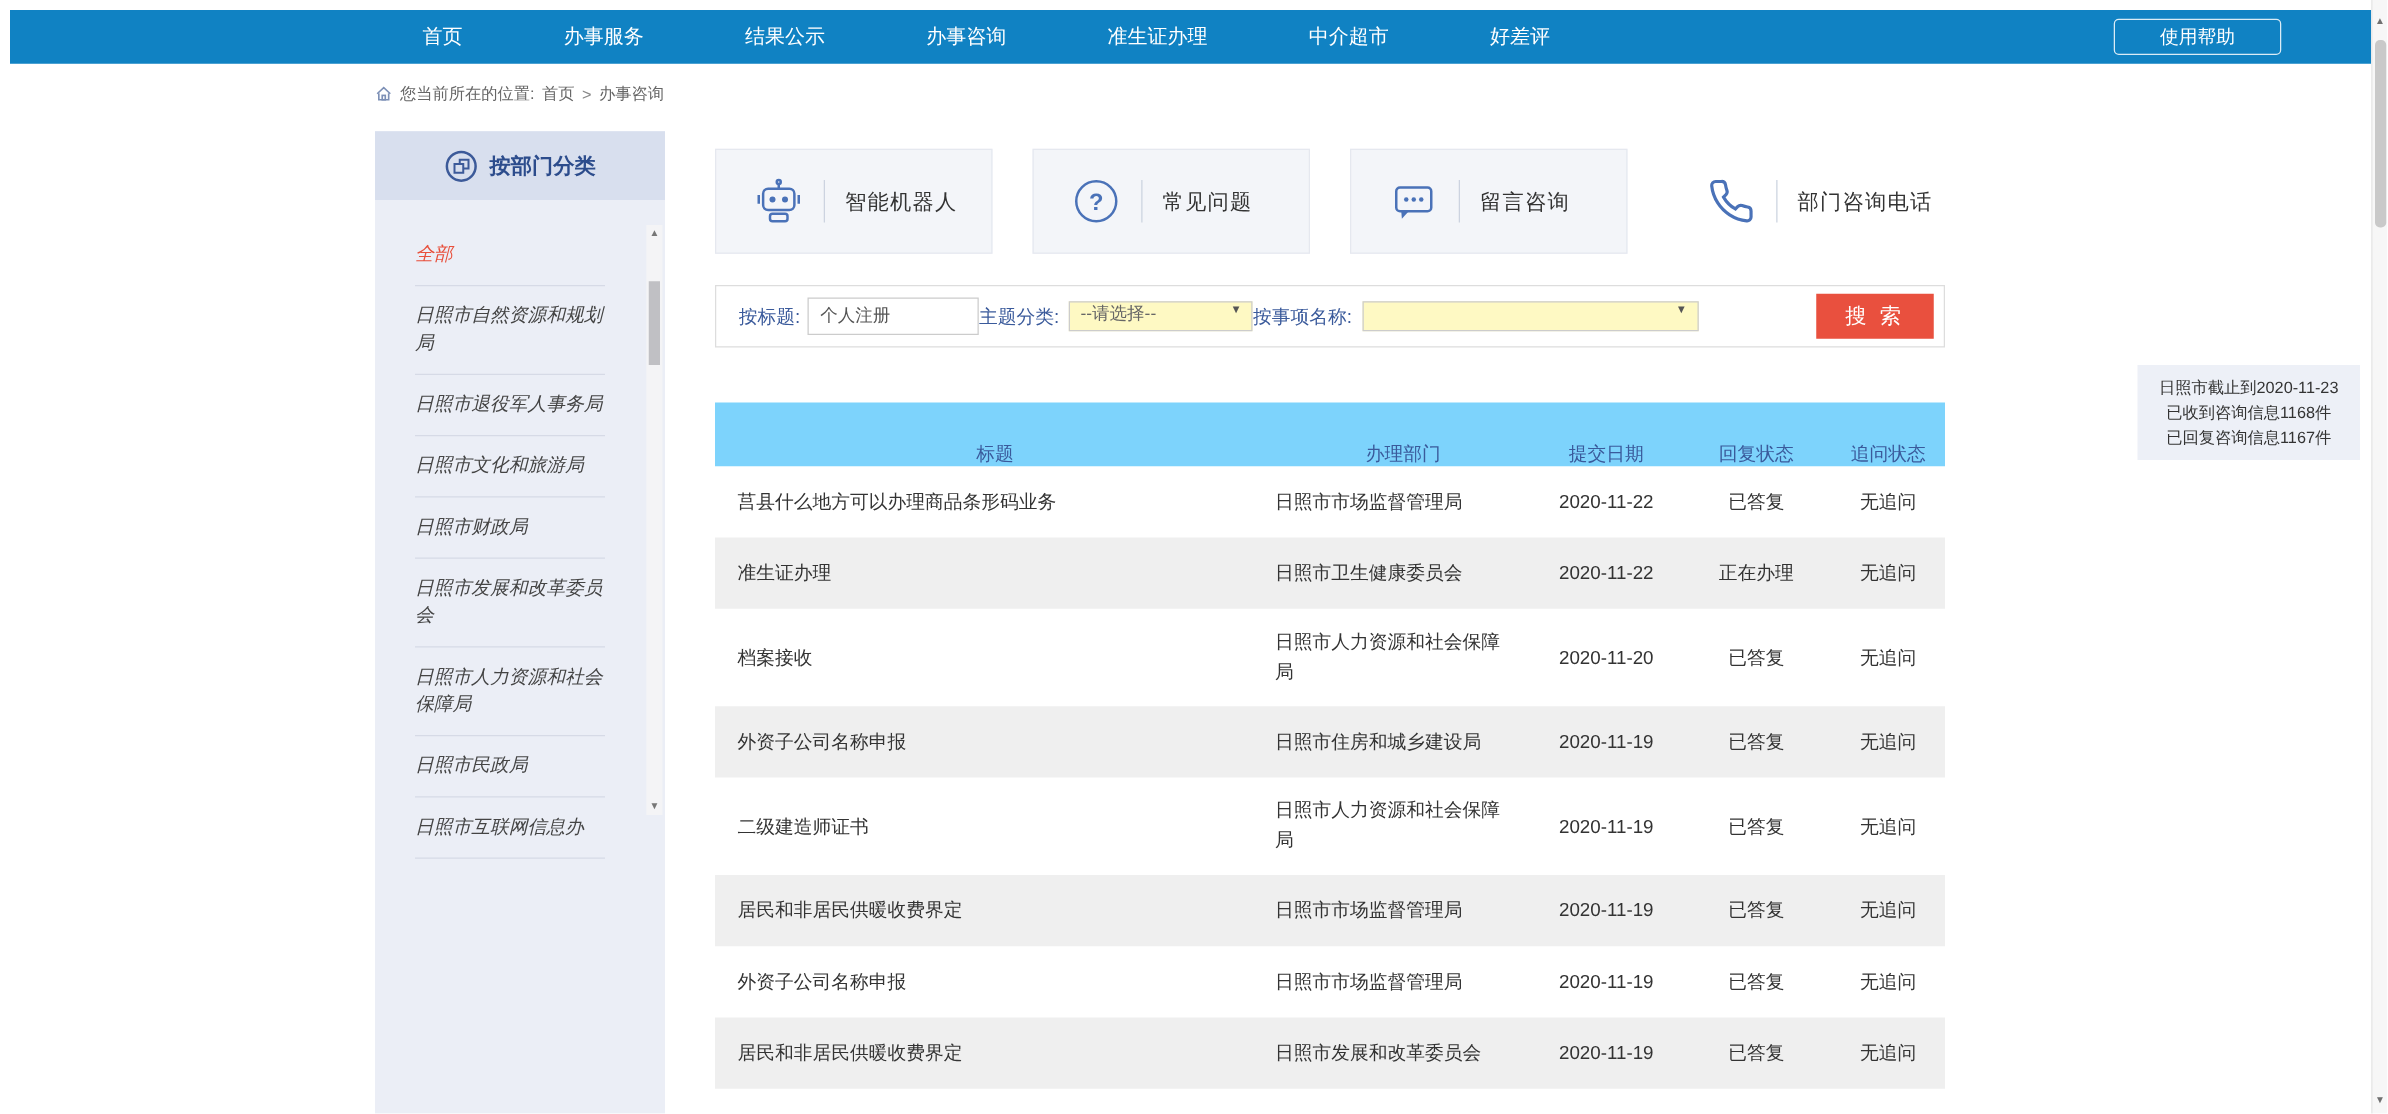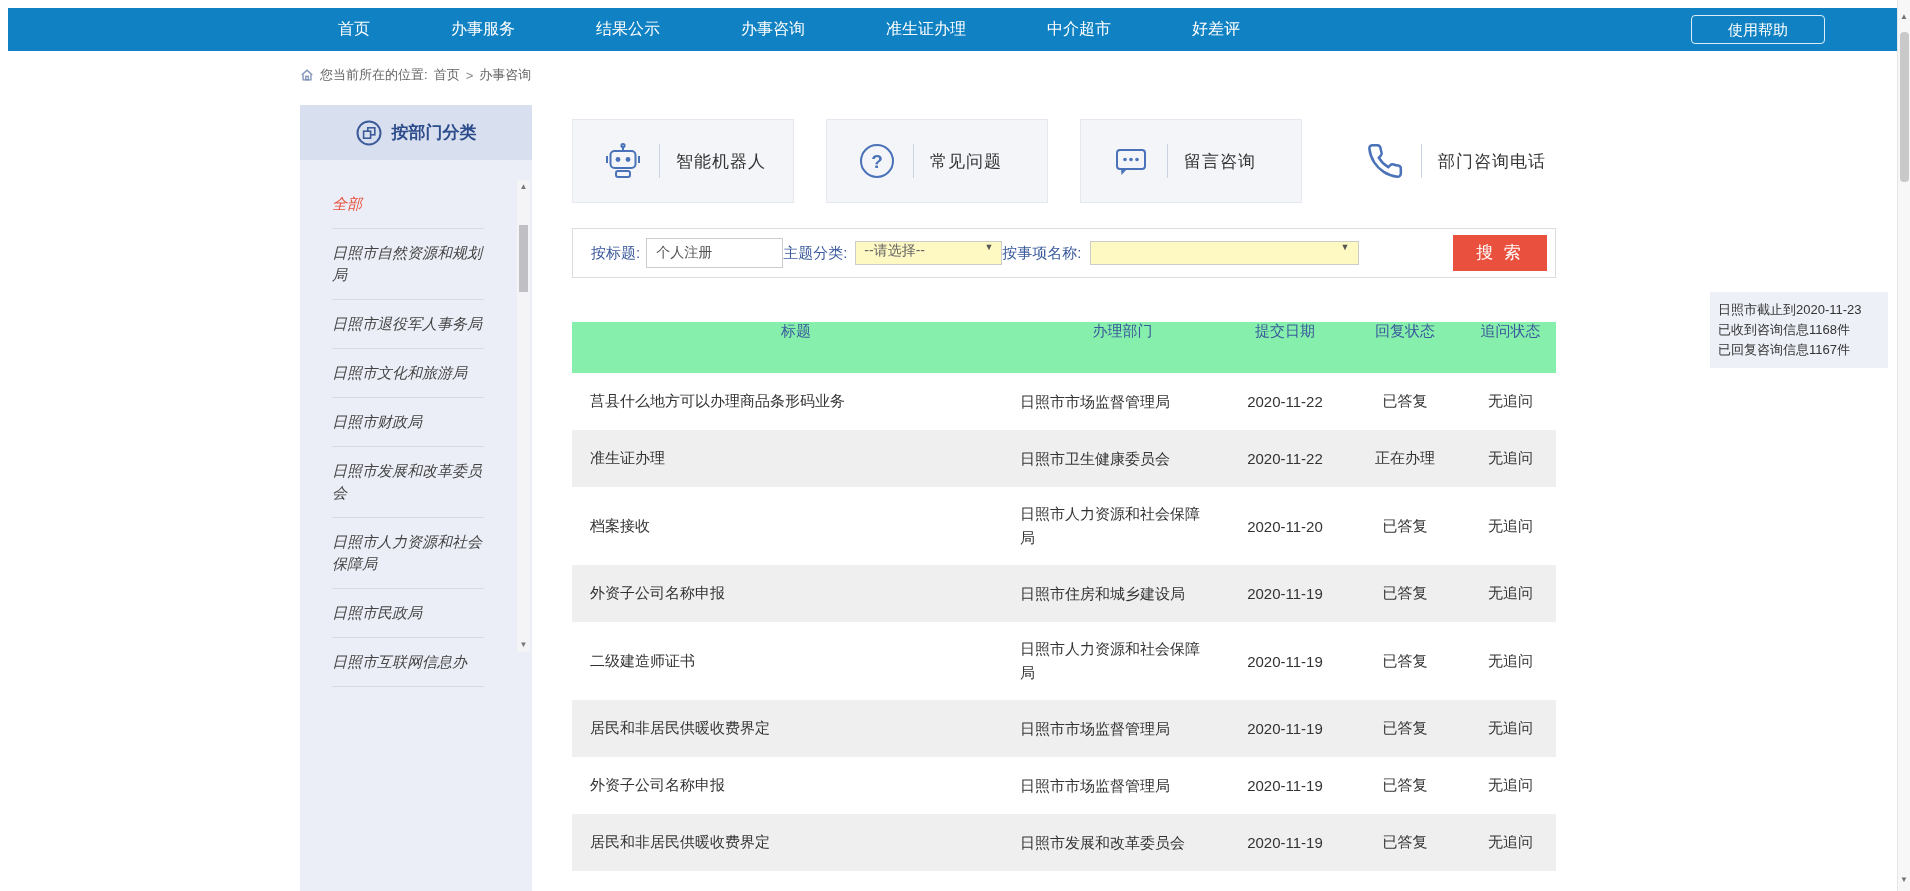--- a/index.html
+++ b/index.html
@@ -44,25 +44,25 @@
   
   .searchbar{position:absolute;left:572px;top:228px;width:984px;height:50px;border:1px solid #ddd;display:flex;align-items:center;padding-left:18px;background:#fff;}
   .sb-label{font-size:15px;color:var(--head-blue);white-space:nowrap;}
   .sb-input{width:137px;height:30px;border:1px solid #ccc;padding:0 9px;font-size:14px;color:#555;margin-left:6px;outline:none;font-family:inherit;}
   .sb-select{height:24px;border:1px solid #ccc;background:#fef9c3;display:flex;align-items:flex-start;justify-content:space-between;padding:0 8px;font-size:14px;color:#666;margin-left:8px;cursor:pointer;}
   .sb-select .arrow{font-size:9px;color:#555;margin-left:6px;}
   .ml18{}
   .search-btn{margin-left:auto;margin-right:8px;width:94px;height:36px;background:var(--btn-red);color:#fff;font-size:17px;text-align:center;line-height:36px;letter-spacing:3px;cursor:pointer;}
 
   
-  .stats{position:absolute;left:1710px;top:292px;width:178px;background:#edf0f7;padding:8px 8px;font-size:13px;color:#333;text-align:left;line-height:20px;}
+  .stats{position:absolute;left:1710px;top:292px;width:178px;background:#edf0f7;padding:8px 8px;font-size:13px;color:#333;text-align:center;line-height:20px;}
 
   
   .qtable{position:absolute;left:572px;top:322px;width:984px;}
-  .thead{display:flex;align-items:flex-start;background:#86efac;height:51px;color:var(--head-blue);font-size:15px;}
+  .thead{display:flex;align-items:flex-end;background:#7dd3fc;height:51px;color:var(--head-blue);font-size:15px;}
   .c-title{width:448px;}
   .c-dept{width:205px;}
   .c-date{width:120px;}
   .c-reply{width:120px;}
   .c-follow{width:91px;}
   .thead .th{text-align:center;}
   .trow{display:flex;align-items:center;font-size:15px;color:#333;min-height:57px;padding:8px 0;}
   .trow.tall{min-height:78px;}
   .trow:nth-child(even){background:#efefef;}
   .trow .c-title{padding-left:18px;text-align:left;cursor:pointer;}

